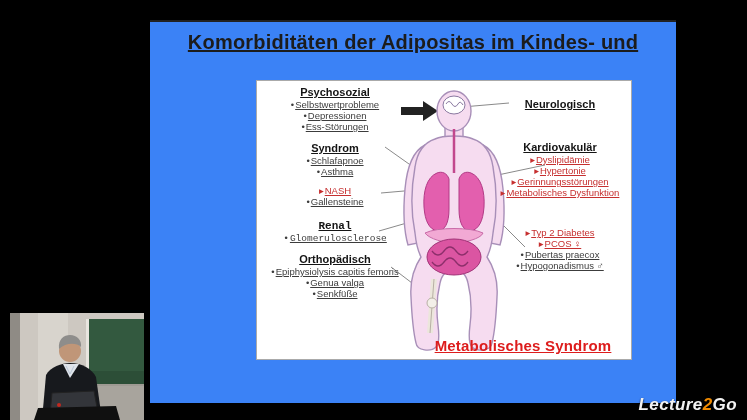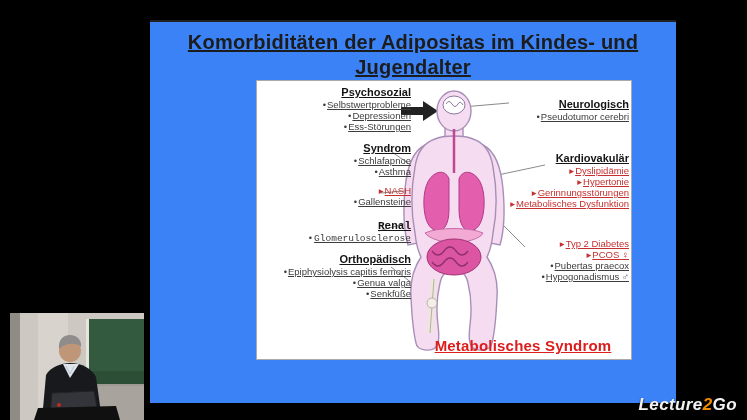--- a/index.html
+++ b/index.html
@@ -18,21 +18,21 @@
   }
   .slide-title span{text-decoration:underline;text-decoration-thickness:2px;}
   .diagram-box{
     position:absolute;left:106px;top:58px;width:374px;height:278px;
     border:1px solid #aaa;background:#fff;
   }
   .fig-svg{position:absolute;left:0;top:0;width:374px;height:278px;z-index:0;}
   .col{position:absolute;top:0;z-index:1;}
   .col-left{left:2px;width:152px;}
   .col-right{right:2px;width:138px;}
-  .sec{text-align:right;}
+  .sec{text-align:center;}
   .sec-h{
     font-size:11px;font-weight:bold;color:#141414;
     text-decoration:underline;line-height:13px;
   }
   .it{
     font-size:9.5px;line-height:11px;color:#3c3c3c;
   }
   .it .lbl{text-decoration:underline;}
   .it.red{color:#c62f2f;}
   .bul{margin-right:1px;}
@@ -64,21 +64,20 @@
   }
   .logo .two{color:#f08a00;}
 </style>
 </head>
 <body>
 
 <div class="slide">
 
   <div class="slide-title">
     <div><span>Komorbiditäten der Adipositas im Kindes- und</span></div>
-    <div><span>Jugendalter</span></div>
   </div>
 
   <div class="diagram-box">
 
     <svg class="fig-svg" viewBox="0 0 374 278">
 
       <g stroke="#8a8a8a" stroke-width="1">
         <line x1="205" y1="26" x2="252" y2="22"></line>
         <line x1="176" y1="100" x2="128" y2="66"></line>
         <line x1="222" y1="98" x2="288" y2="84"></line>
@@ -160,21 +159,20 @@
         <div class="sec-h">Orthopädisch</div>
         <div class="it"><span class="bul">•</span><span class="lbl">Epiphysiolysis capitis femoris</span></div>
         <div class="it"><span class="bul">•</span><span class="lbl">Genua valga</span></div>
         <div class="it"><span class="bul">•</span><span class="lbl">Senkfüße</span></div>
       </div>
     </div>
 
     <div class="col col-right">
       <div class="sec s-neu">
         <div class="sec-h">Neurologisch</div>
-        <div class="it"><span class="bul">•</span><span class="lbl">Pseudotumor cerebri</span></div>
       </div>
       <div class="sec s-kar">
         <div class="sec-h">Kardiovakulär</div>
         <div class="it red"><span class="bul">▸</span><span class="lbl">Dyslipidämie</span></div>
         <div class="it red"><span class="bul">▸</span><span class="lbl">Hypertonie</span></div>
         <div class="it red"><span class="bul">▸</span><span class="lbl">Gerinnungsstörungen</span></div>
         <div class="it red"><span class="bul">▸</span><span class="lbl">Metabolisches Dysfunktion</span></div>
       </div>
       <div class="sec s-end">
         <div class="it red"><span class="bul">▸</span><span class="lbl">Typ 2 Diabetes</span></div>

